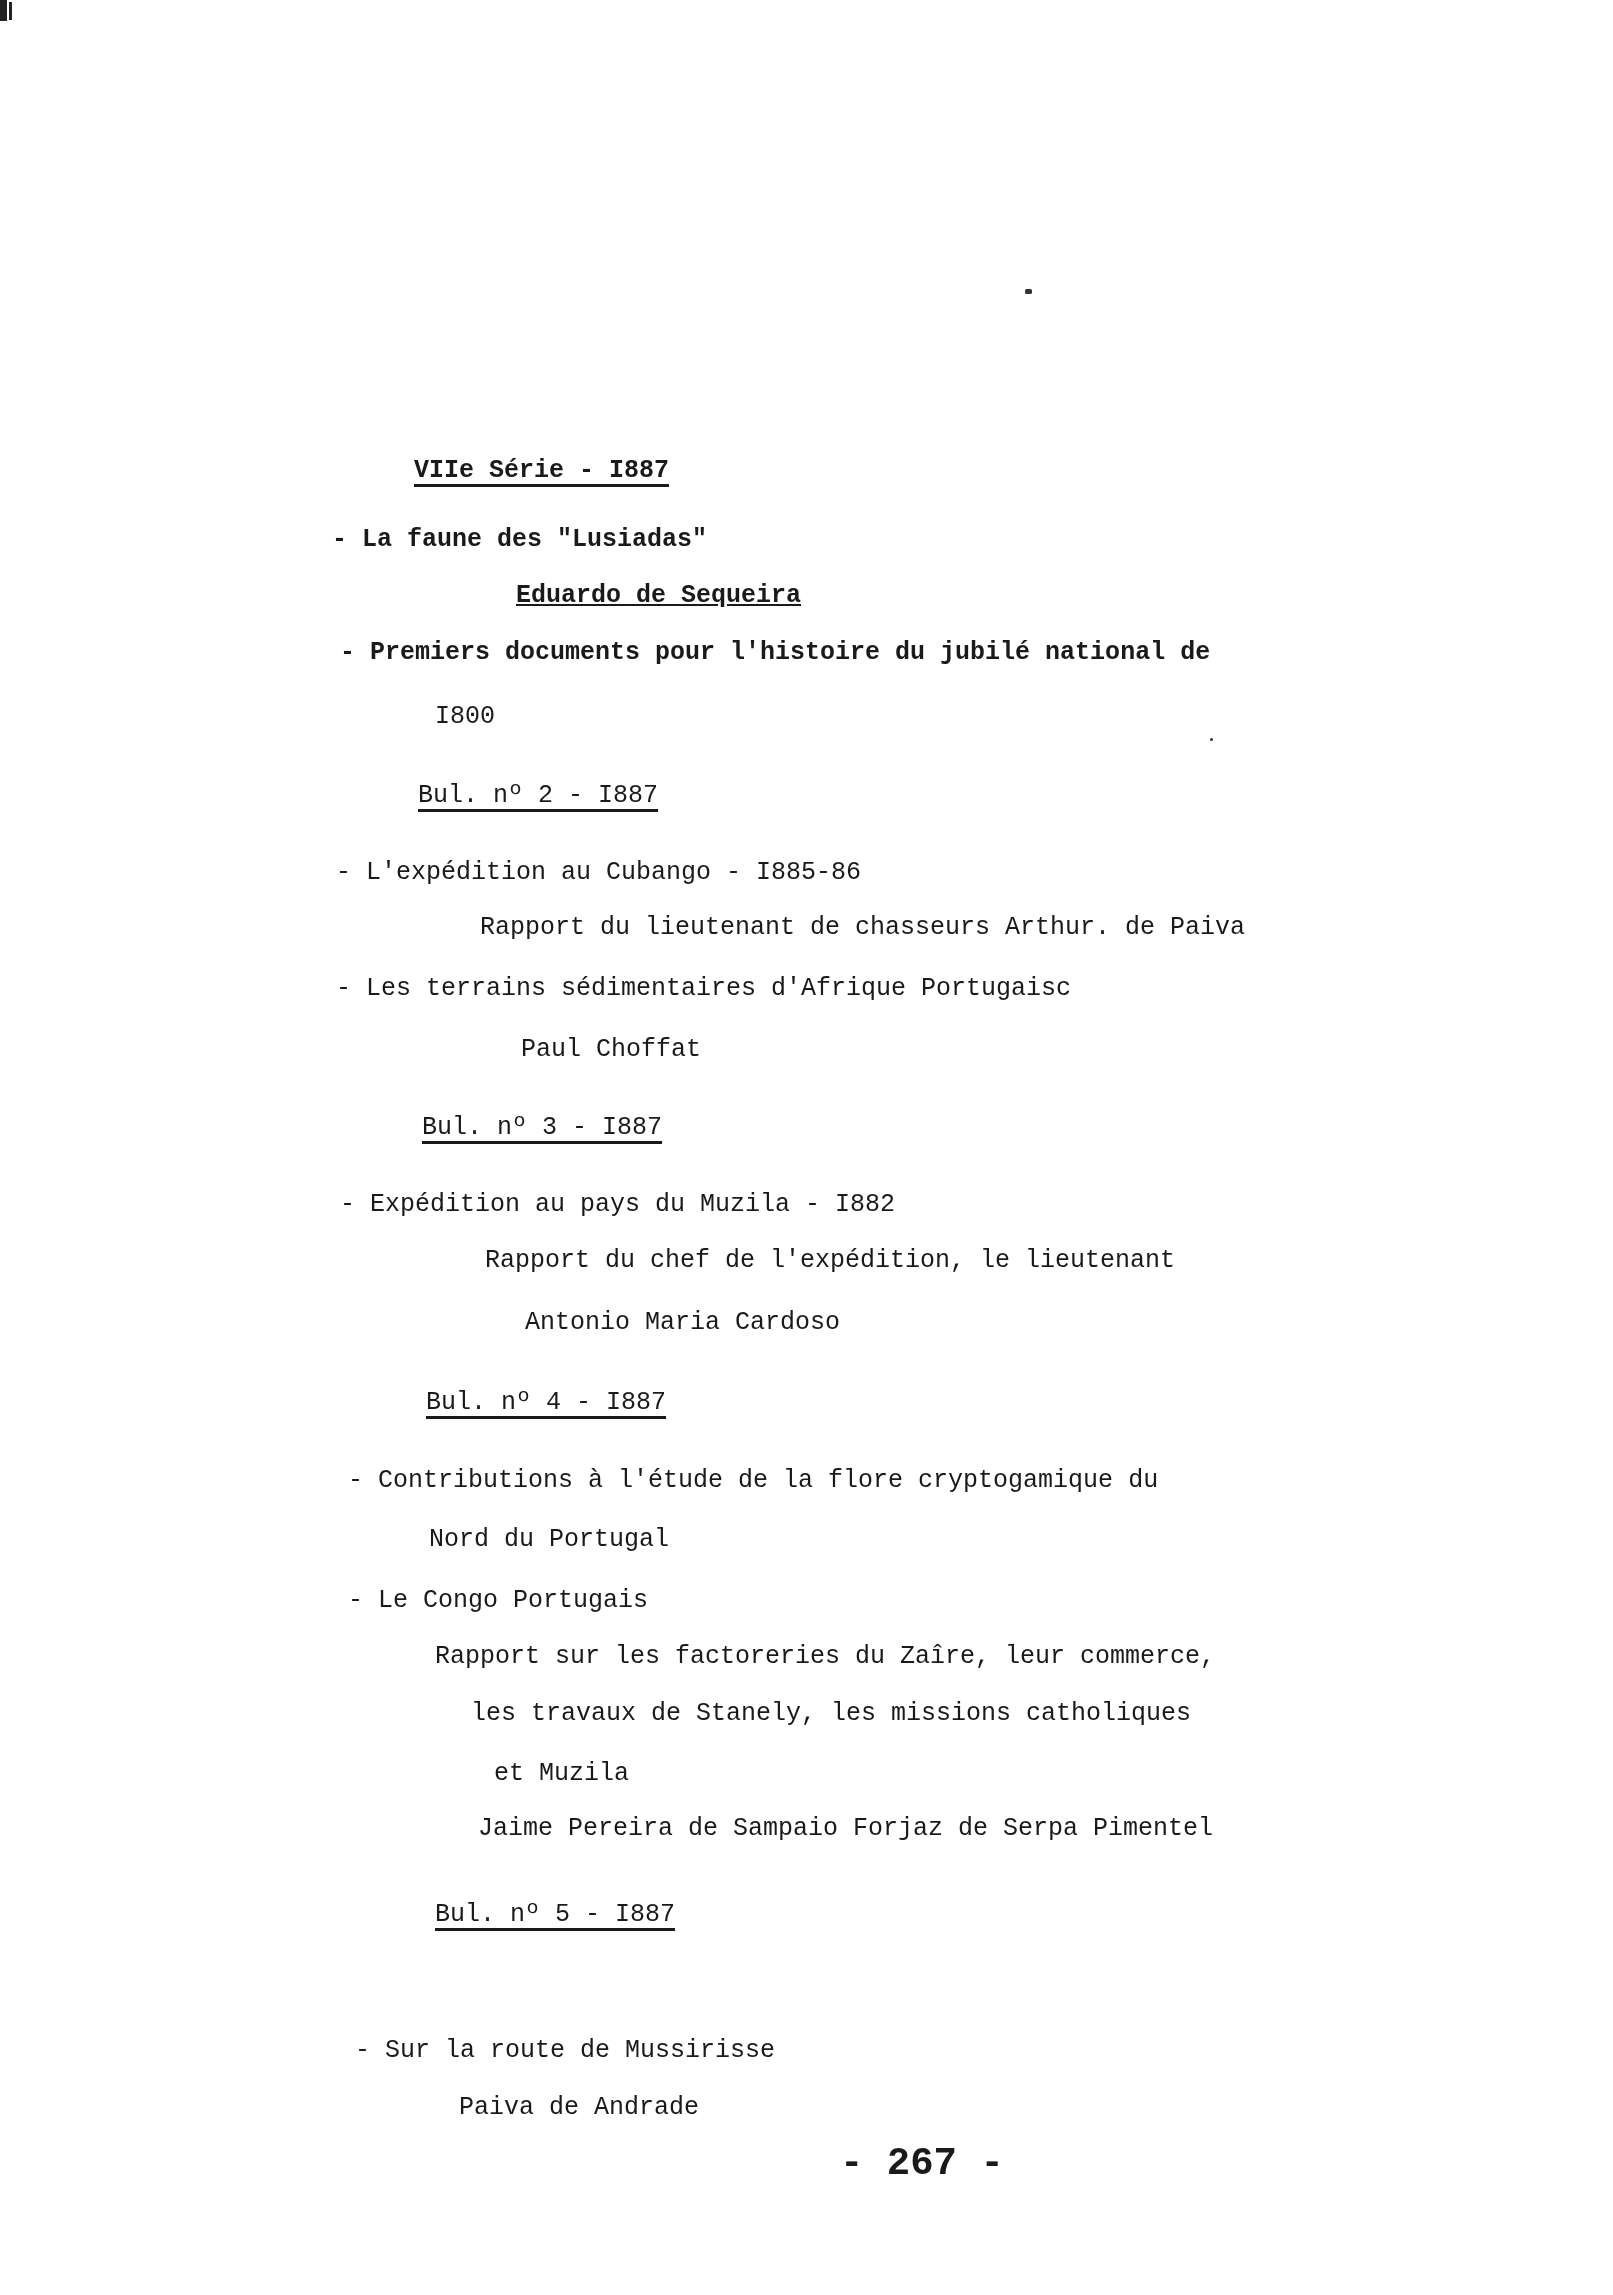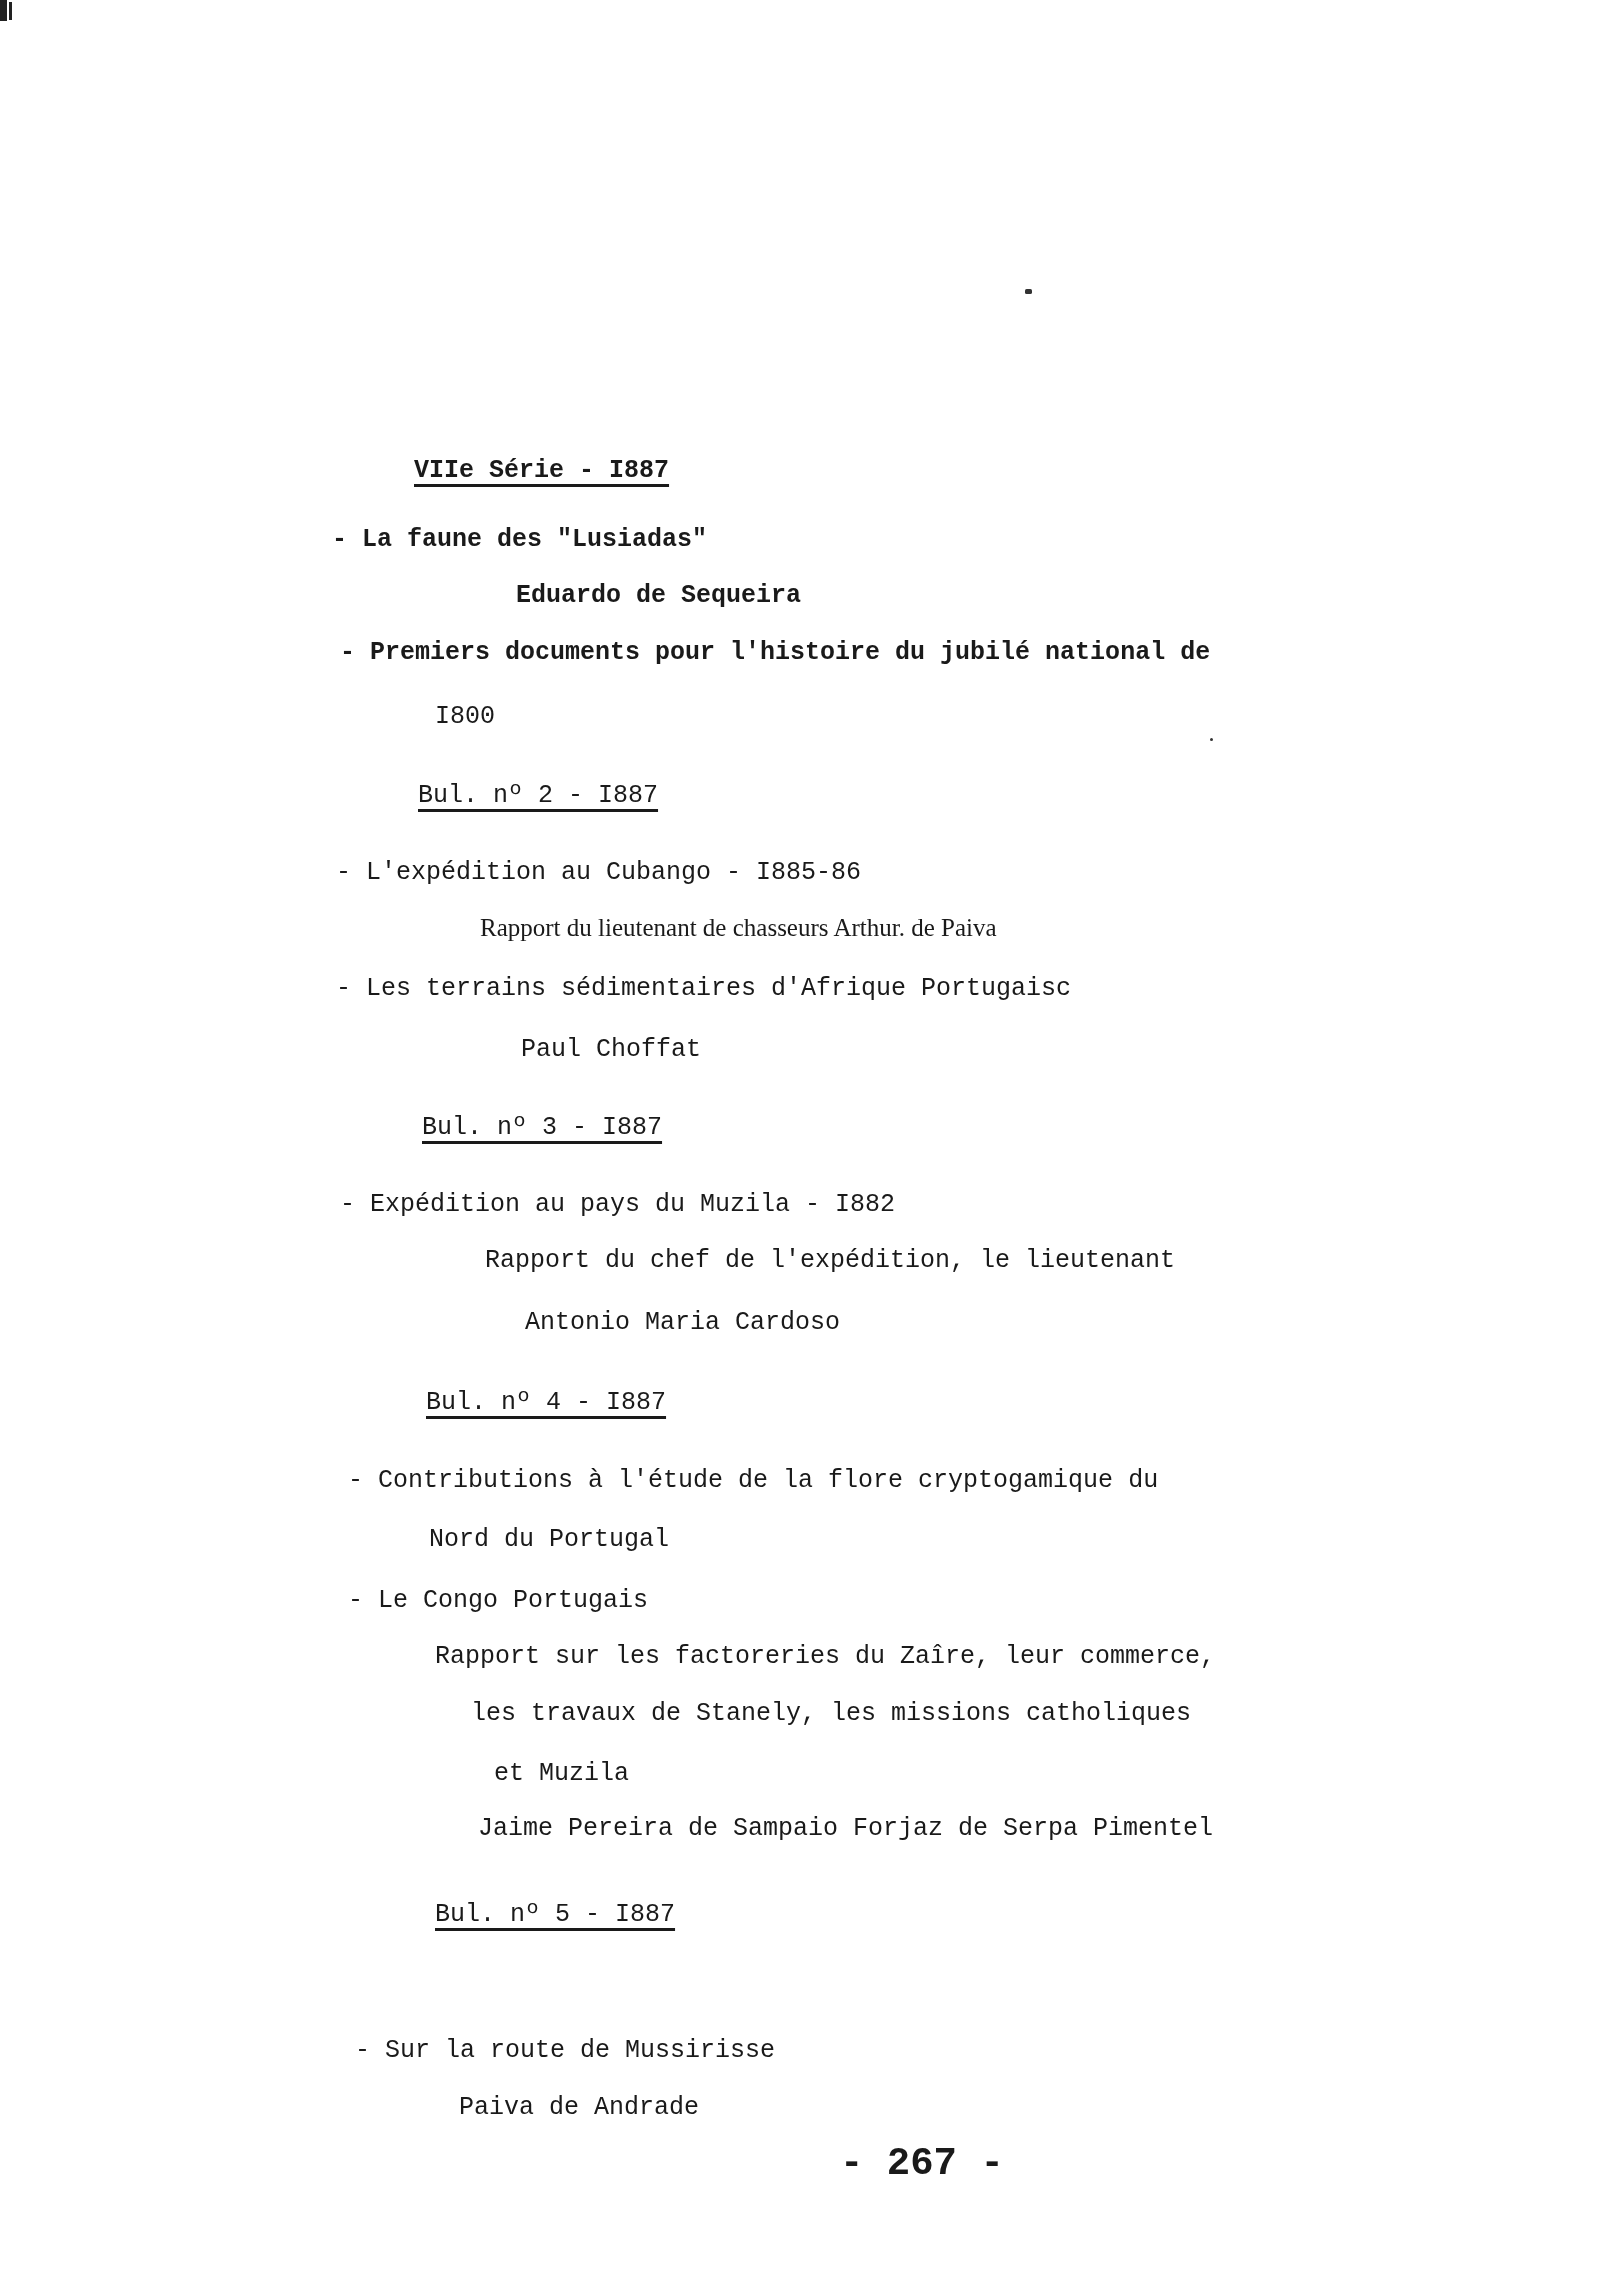--- a/index.html
+++ b/index.html
@@ -59,27 +59,27 @@
 
 <div class="page">
 
   <div class="scan-mark" style="left:0;top:0;width:6.6px;height:21px;"></div>
   <div class="scan-mark" style="left:9px;top:1.6px;width:2.5px;height:18px;"></div>
   <div class="speck" style="left:1025px;top:289px;width:7.4px;height:4.9px;"></div>
   <div class="speck" style="left:1210px;top:738px;width:3.3px;height:3.3px;"></div>
 
   <div class="line heading bold" style="left:414px;top:451px;">VIIe Série - I887</div>
   <div class="line bold" style="left:332px;top:520px;">- La faune des "Lusiadas"</div>
-  <div class="line bold" style="left:516px;top:576px;">Eduardo de Sequeira</div>
+  <div class="line bold" style="left:516px;top:576px;text-decoration:underline;">Eduardo de Sequeira</div>
   <div class="line bold" style="left:340px;top:633px;">- Premiers documents pour l'histoire du jubilé national de</div>
   <div class="line" style="left:435px;top:697px;">I800</div>
 
   <div class="line heading" style="left:418px;top:776px;">Bul. nº 2 - I887</div>
   <div class="line" style="left:336px;top:853px;">- L'expédition au Cubango - I885-86</div>
-  <div class="line" style="left:480px;top:908px;font-family:Liberation Serif, serif;">Rapport du lieutenant de chasseurs Arthur. de Paiva</div>
+  <div class="line" style="left:480px;top:908px;">Rapport du lieutenant de chasseurs Arthur. de Paiva</div>
   <div class="line" style="left:336px;top:969px;">- Les terrains sédimentaires d'Afrique Portugaisc</div>
   <div class="line" style="left:484px;top:1030px;margin-left:37px;">Paul Choffat</div>
 
   <div class="line heading" style="left:422px;top:1108px;">Bul. nº 3 - I887</div>
   <div class="line" style="left:340px;top:1185px;">- Expédition au pays du Muzila - I882</div>
   <div class="line" style="left:485px;top:1241px;">Rapport du chef de l'expédition, le lieutenant</div>
   <div class="line" style="left:525px;top:1303px;">Antonio Maria Cardoso</div>
 
   <div class="line heading" style="left:426px;top:1383px;">Bul. nº 4 - I887</div>
   <div class="line" style="left:348px;top:1461px;">- Contributions à l'étude de la flore cryptogamique du</div>

